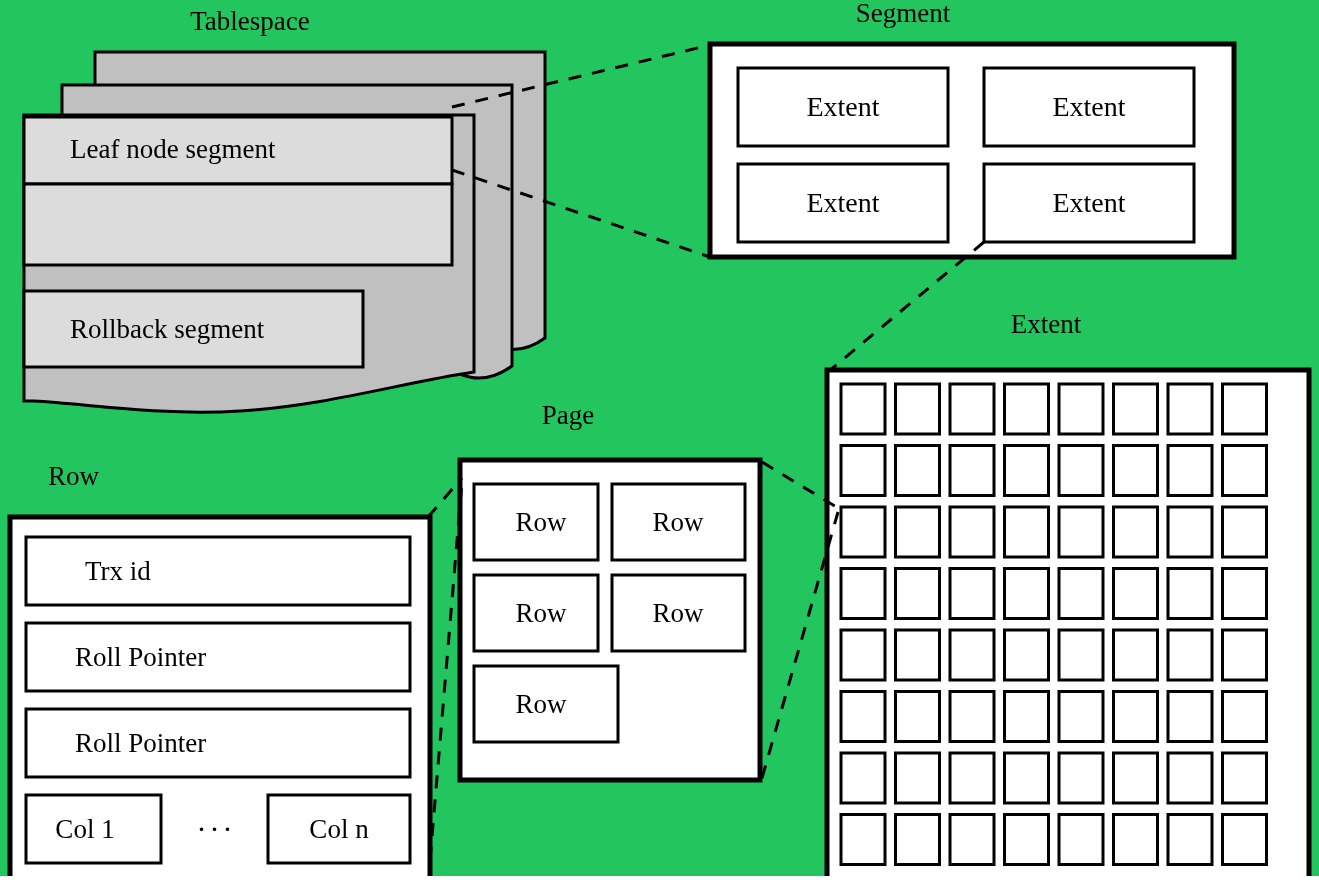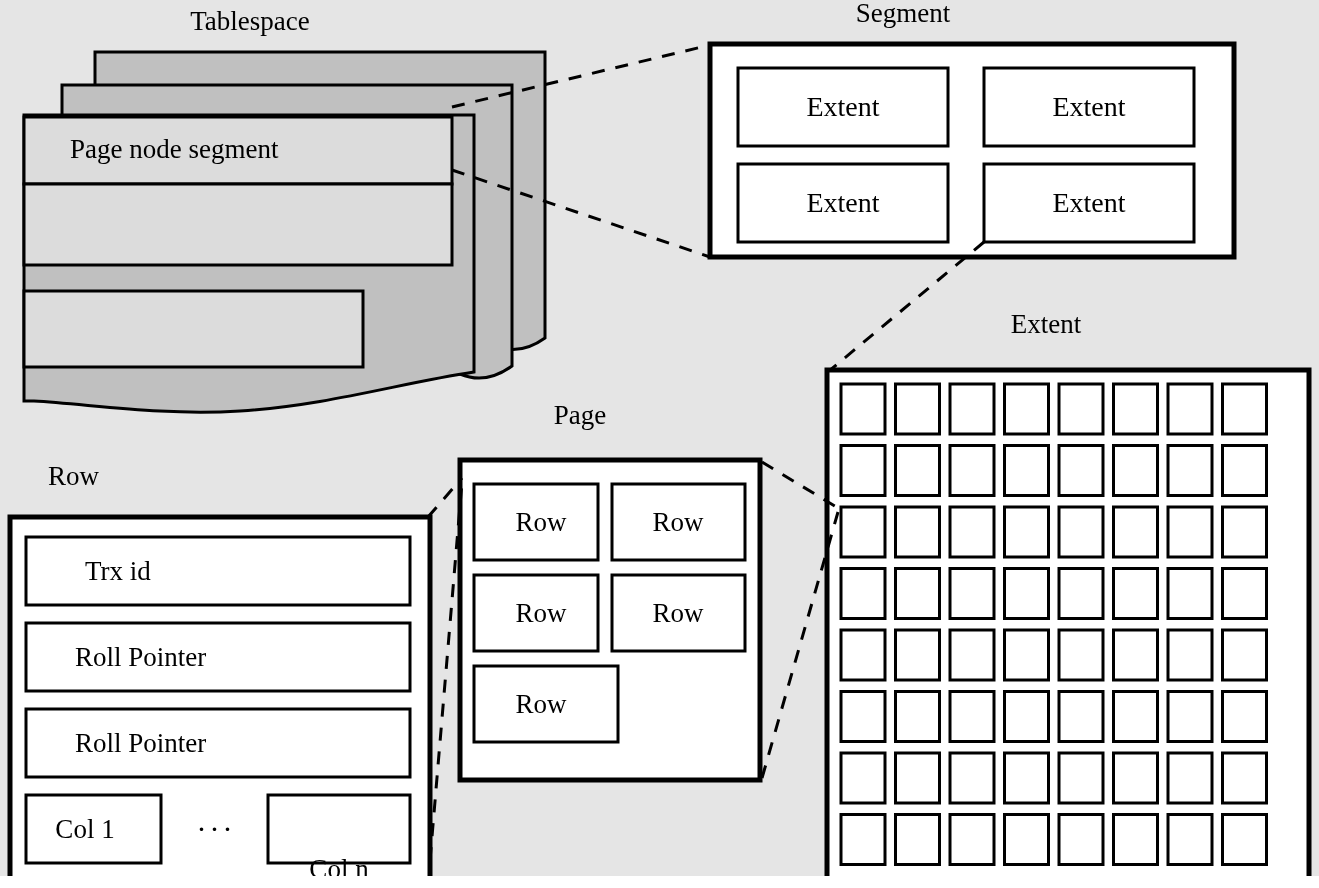--- a/index.html
+++ b/index.html
@@ -4,21 +4,21 @@
 <style>
   html, body {
     margin: 0;
     padding: 0;
     background: #ffffff;
   }
   #canvas {
     position: relative;
     width: 1319px;
     height: 876px;
-    background: #e5e5e5;
+    background: #22c55e;
     font-family: "Liberation Serif", "DejaVu Serif", serif;
     overflow: hidden;
   }
   svg.layer {
     position: absolute;
     left: 0;
     top: 0;
     width: 1319px;
     height: 888px;
   }
@@ -192,36 +192,37 @@
       <rect x="26" y="709" width="384" height="68" fill="#ffffff" stroke="#000000" stroke-width="3"></rect>
       <rect x="26" y="795" width="135" height="68" fill="#ffffff" stroke="#000000" stroke-width="3"></rect>
       <rect x="268" y="795" width="142" height="68" fill="#ffffff" stroke="#000000" stroke-width="3"></rect>
     </g>
 
   </svg>
 
   <div class="lbl lbl-center" style="left:250px; top:8px;">Tablespace</div>
   <div class="lbl lbl-center" style="left:903px; top:0;">Segment</div>
   <div class="lbl lbl-center" style="left:1046px; top:311px;">Extent</div>
-  <div class="lbl lbl-center" style="left:580px; top:402px;">Page</div>
+  <div class="lbl lbl-center" style="left:568px; top:402px;">Page</div>
   <div class="lbl" style="left:48px; top:463px;">Row</div>
 
-  <div class="boxtext" style="left:70px; top:136px;">Page node segment</div>
+  <div class="boxtext" style="left:70px; top:136px;">Leaf node segment</div>
+  <div class="boxtext" style="left:70px; top:316px;">Rollback segment</div>
 
   <div class="boxtext seg-text lbl-center" style="left:843px; top:93px;">Extent</div>
   <div class="boxtext seg-text lbl-center" style="left:1089px; top:93px;">Extent</div>
   <div class="boxtext seg-text lbl-center" style="left:843px; top:189px;">Extent</div>
   <div class="boxtext seg-text lbl-center" style="left:1089px; top:189px;">Extent</div>
 
   <div class="boxtext lbl-center" style="left:541px; top:509px;">Row</div>
   <div class="boxtext lbl-center" style="left:678px; top:509px;">Row</div>
   <div class="boxtext lbl-center" style="left:541px; top:600px;">Row</div>
   <div class="boxtext lbl-center" style="left:678px; top:600px;">Row</div>
   <div class="boxtext lbl-center" style="left:541px; top:691px;">Row</div>
 
   <div class="boxtext" style="left:85px; top:558px;">Trx id</div>
   <div class="boxtext" style="left:75px; top:644px;">Roll Pointer</div>
   <div class="boxtext" style="left:75px; top:730px;">Roll Pointer</div>
   <div class="boxtext lbl-center" style="left:85px; top:816px;">Col 1</div>
   <div class="dots lbl-center" style="left:216px; top:812px;">···</div>
-  <div class="boxtext lbl-center" style="left:339px; top:816px;margin-top:40px;">Col n</div>
+  <div class="boxtext lbl-center" style="left:339px; top:816px;">Col n</div>
 
 </div>
 
 </body></html>

